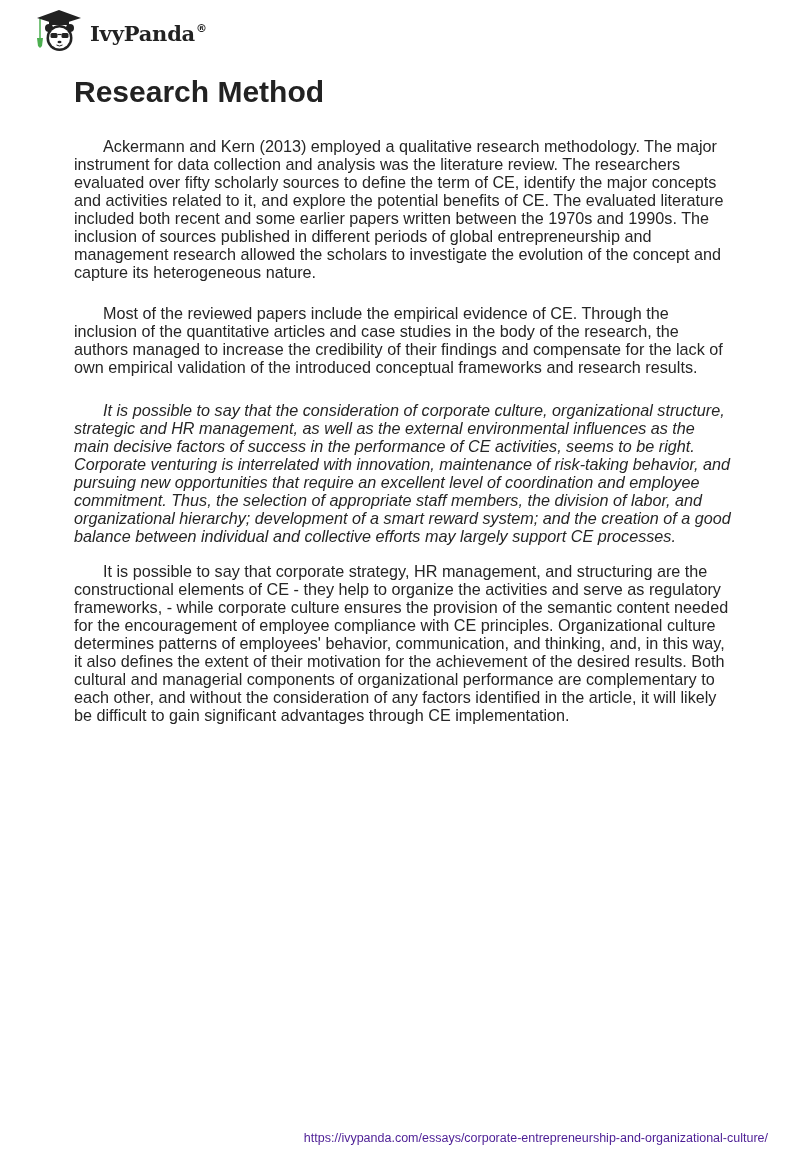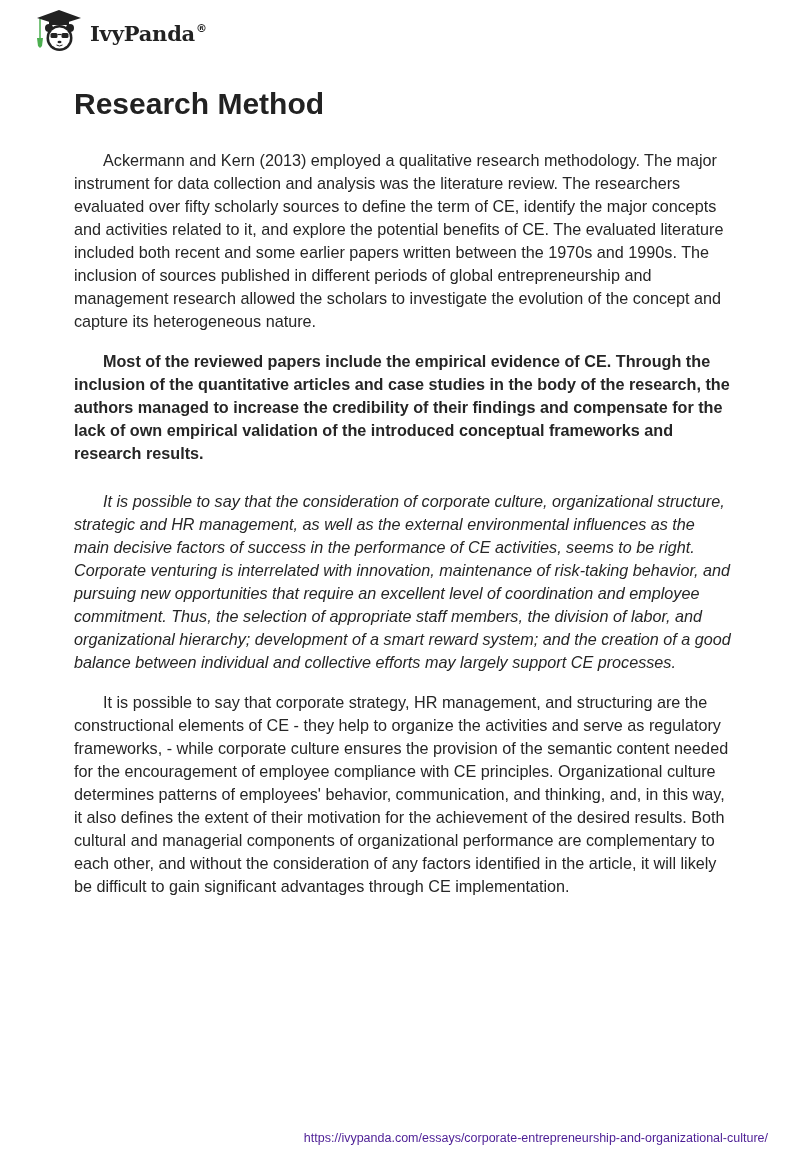--- a/index.html
+++ b/index.html
@@ -70,27 +70,27 @@
       font-family: "Liberation Sans", sans-serif;
       font-weight: bold;
       font-size: 30px;
       margin: 0;
       color: #222222;
       line-height: 40px;
     }
     p {
       margin: 0;
       font-size: 16.2px;
-      line-height: 23px;
+      line-height: 18px;
       text-indent: 29px;
       color: #262626;
     }
-    .h-research { margin-top: 12px; }
+    .h-research { margin-top: 0; }
     .p1 { margin-top: 25px; }
-    .p2 { margin-top: 17px; font-weight: bold; }
+    .p2 { margin-top: 23px; }
     .h-eval { margin-top: 18px; }
     .p3 { margin-top: 25px; font-style: italic; }
     .p4 { margin-top: 17px; }
     .footer-url {
       position: absolute;
       right: 32px;
       top: 1131px;
       font-size: 12.5px;
       color: #4c1d95;
     }

